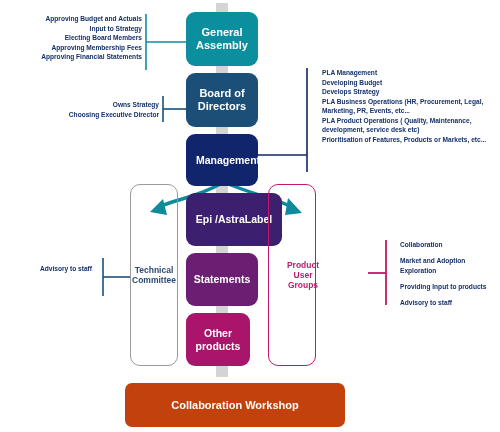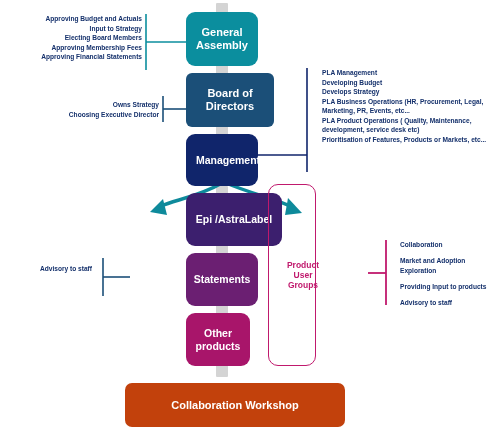--- a/index.html
+++ b/index.html
@@ -111,21 +111,21 @@
     <polygon points="163,199 150,212 167,215" fill="#0e8a9b"></polygon>
 
     <path d="M 226 183 C 252 194 276 199 292 207" fill="none" stroke="#0e8a9b" stroke-width="3.4" stroke-linecap="round"></path>
     <polygon points="288,198 302,213 285,215" fill="#0e8a9b"></polygon>
   </svg>
 
   <div class="node n-general" style="left:186px;top:12px;width:72px;height:54px;font-size:11px;">
     <span>General Assembly</span>
   </div>
 
-  <div class="node n-board" style="left:186px;top:73px;width:88px;height:54px;font-size:11px;border-radius:6px;">
+  <div class="node n-board" style="left:186px;top:73px;width:72px;height:54px;font-size:11px;">
     <span>Board of Directors</span>
   </div>
 
   <div class="node n-mgmt" style="left:186px;top:134px;width:72px;height:52px;font-size:10.5px;padding-left:12px;">
     <span>Management</span>
   </div>
 
   <div class="node n-epi" style="left:186px;top:193px;width:96px;height:53px;font-size:10.5px;">
     <span>Epi /AstraLabel</span>
   </div>
@@ -135,20 +135,23 @@
   </div>
 
   <div class="node n-other" style="left:186px;top:313px;width:64px;height:53px;font-size:10.5px;">
     <span>Other products</span>
   </div>
 
   <div class="node n-workshop" style="left:125px;top:383px;width:220px;height:44px;font-size:11px;">
     <span>Collaboration Workshop</span>
   </div>
 
+  <div class="panel p-tech" style="left:130px;top:184px;width:48px;height:182px;font-size:8.5px;">
+    <span>Technical Committee</span>
+  </div>
 
   <div class="panel p-users" style="left:268px;top:184px;width:48px;height:182px;font-size:8.5px;">
     <span>Product User Groups</span>
   </div>
 
   <div class="notes notes-left" style="left:18px;top:14px;width:124px;font-size:6.6px;">
     <div>Approving Budget and Actuals</div>
     <div>Input to Strategy</div>
     <div>Electing Board Members</div>
     <div>Approving Membership Fees</div>

